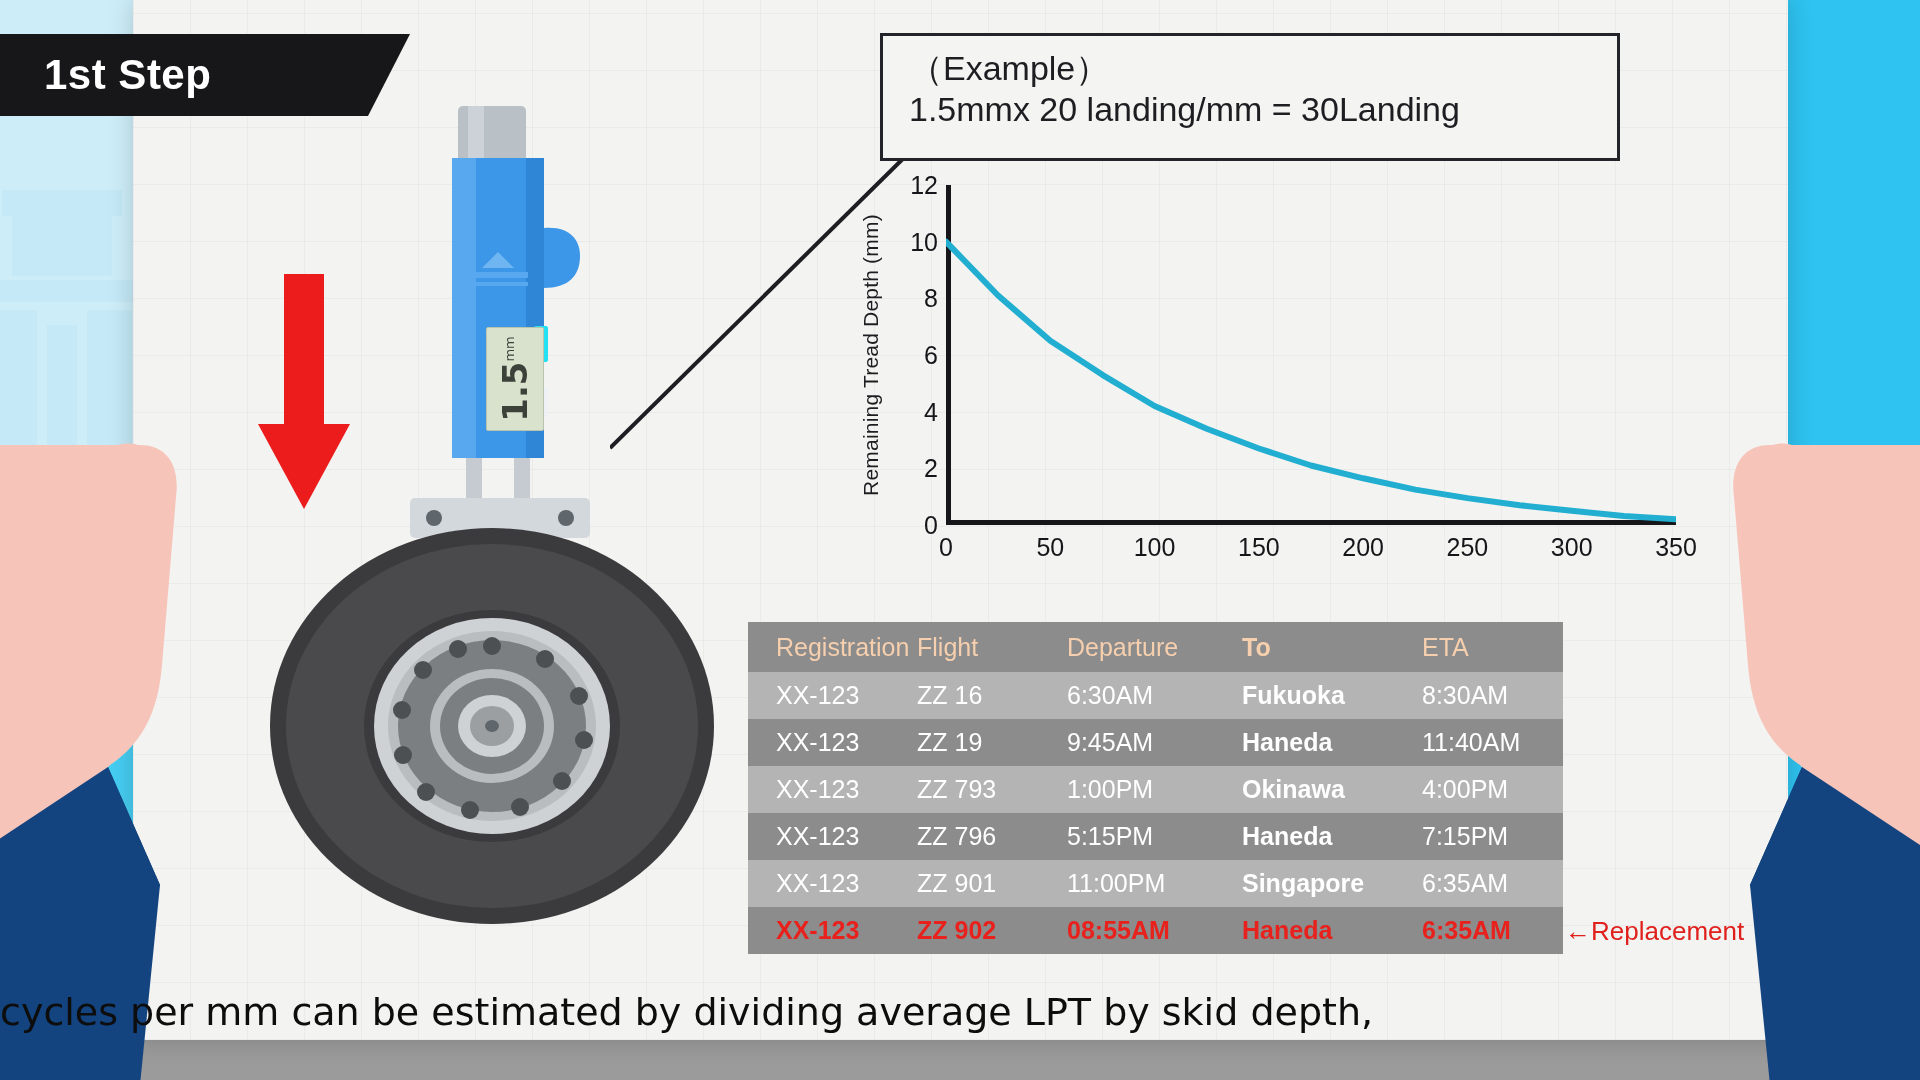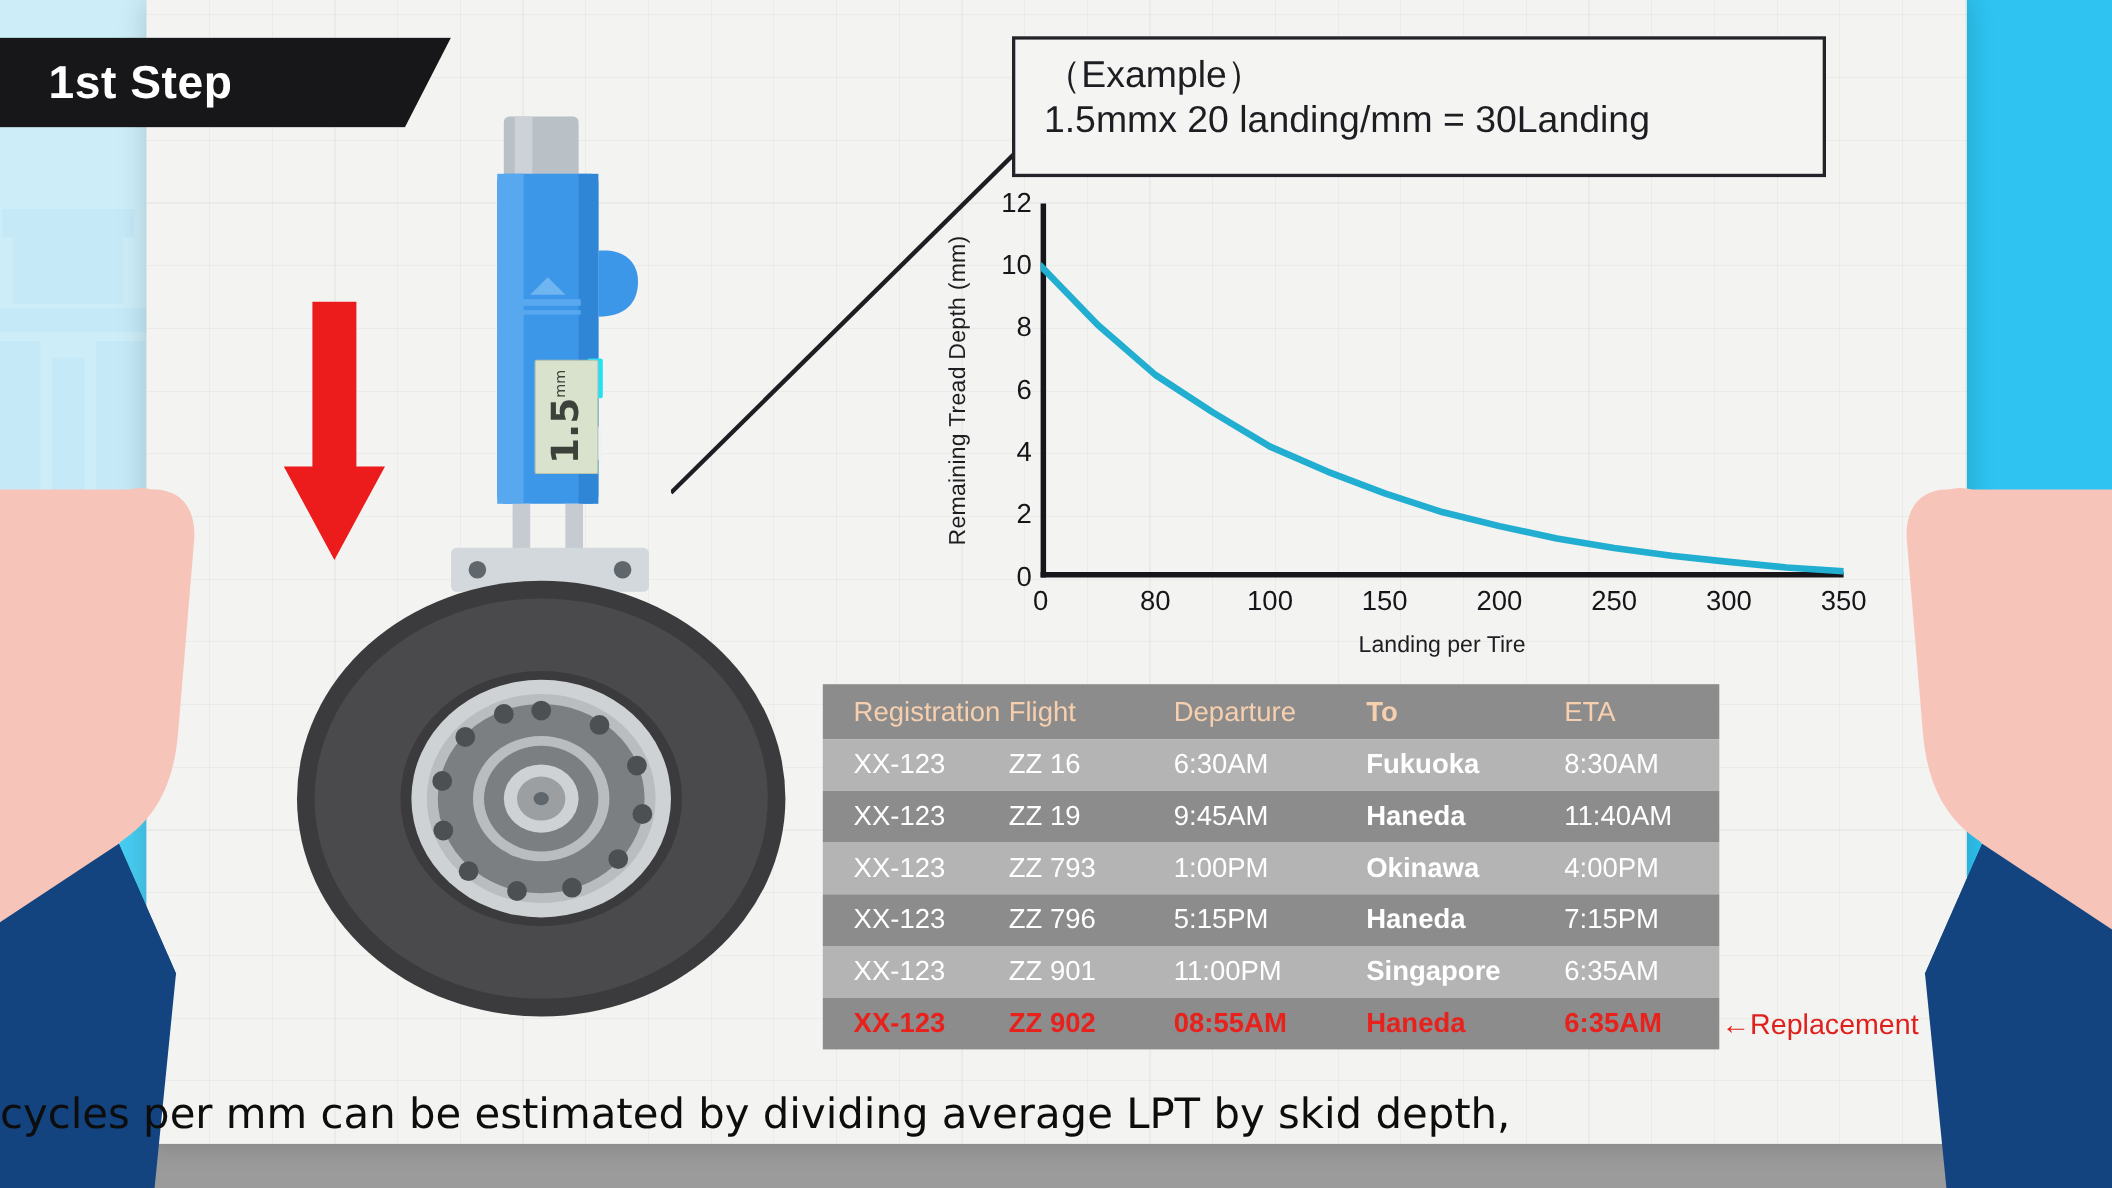--- a/index.html
+++ b/index.html
@@ -61,21 +61,21 @@
   }
   #gauge-readout .rot {
     transform:rotate(-90deg); white-space:nowrap;
     font-size:34px; font-weight:bold; color:#3c423a;
     font-family:"DejaVu Sans", sans-serif;
   }
   #gauge-readout .rot .unit { font-size:13px; font-weight:normal; vertical-align:super; }
 
   
   #callout {
-    position:absolute; left:920px; top:33px; width:740px; height:128px;
+    position:absolute; left:880px; top:33px; width:740px; height:128px;
     border:3px solid #23232a; background:#f4f4f2;
     padding:12px 4px 0 26px;
     z-index:35;
   }
   #callout .l1 { font-size:34px; color:#1d1d22; line-height:1.22; }
   #callout .l2 { font-size:34px; color:#1d1d22; line-height:1.22; }
   #leader-line { position:absolute; left:610px; top:130px; z-index:34; }
 
   
   #chart { position:absolute; left:862px; top:185px; width:830px; height:430px; z-index:30; }
@@ -276,29 +276,28 @@
     </div>
   <div class="plot">
     <div class="axis-y"></div>
     <div class="axis-x"></div>
     <svg id="curve-svg" width="730" height="340" viewBox="0 0 730 340" style="position:absolute;left:0;top:0">
       <polyline id="curve-path" fill="none" stroke-width="6" stroke-linecap="round" stroke-linejoin="round" points="0.0,56.7 52.1,110.5 104.3,155.8 156.4,189.8 208.6,221.0 260.7,243.7 312.9,263.5 365.0,280.5 417.1,293.3 469.3,304.6 521.4,313.1 573.6,320.2 625.7,325.8 677.9,330.9 730.0,334.3" stroke="#21AED0"></polyline>
     </svg>
   </div>
   <div class="xticks" id="xticks">
       <div class="xtick" style="left: 0px;">0</div>
-      <div class="xtick" style="left: 104.286px;">80</div>
+      <div class="xtick" style="left: 104.286px;">50</div>
       <div class="xtick" style="left: 208.571px;">100</div>
       <div class="xtick" style="left: 312.857px;">150</div>
       <div class="xtick" style="left: 417.143px;">200</div>
       <div class="xtick" style="left: 521.429px;">250</div>
       <div class="xtick" style="left: 625.714px;">300</div>
       <div class="xtick" style="left: 730px;">350</div>
     </div>
-  <div class="xlabel">Landing per Tire</div>
 </div>
 
 <div id="flight-table">
   <div class="row head">
     <div class="c c0">Registration</div>
     <div class="c c1">Flight</div>
     <div class="c c2">Departure</div>
     <div class="c c3">To</div>
     <div class="c c4">ETA</div>
   </div>

